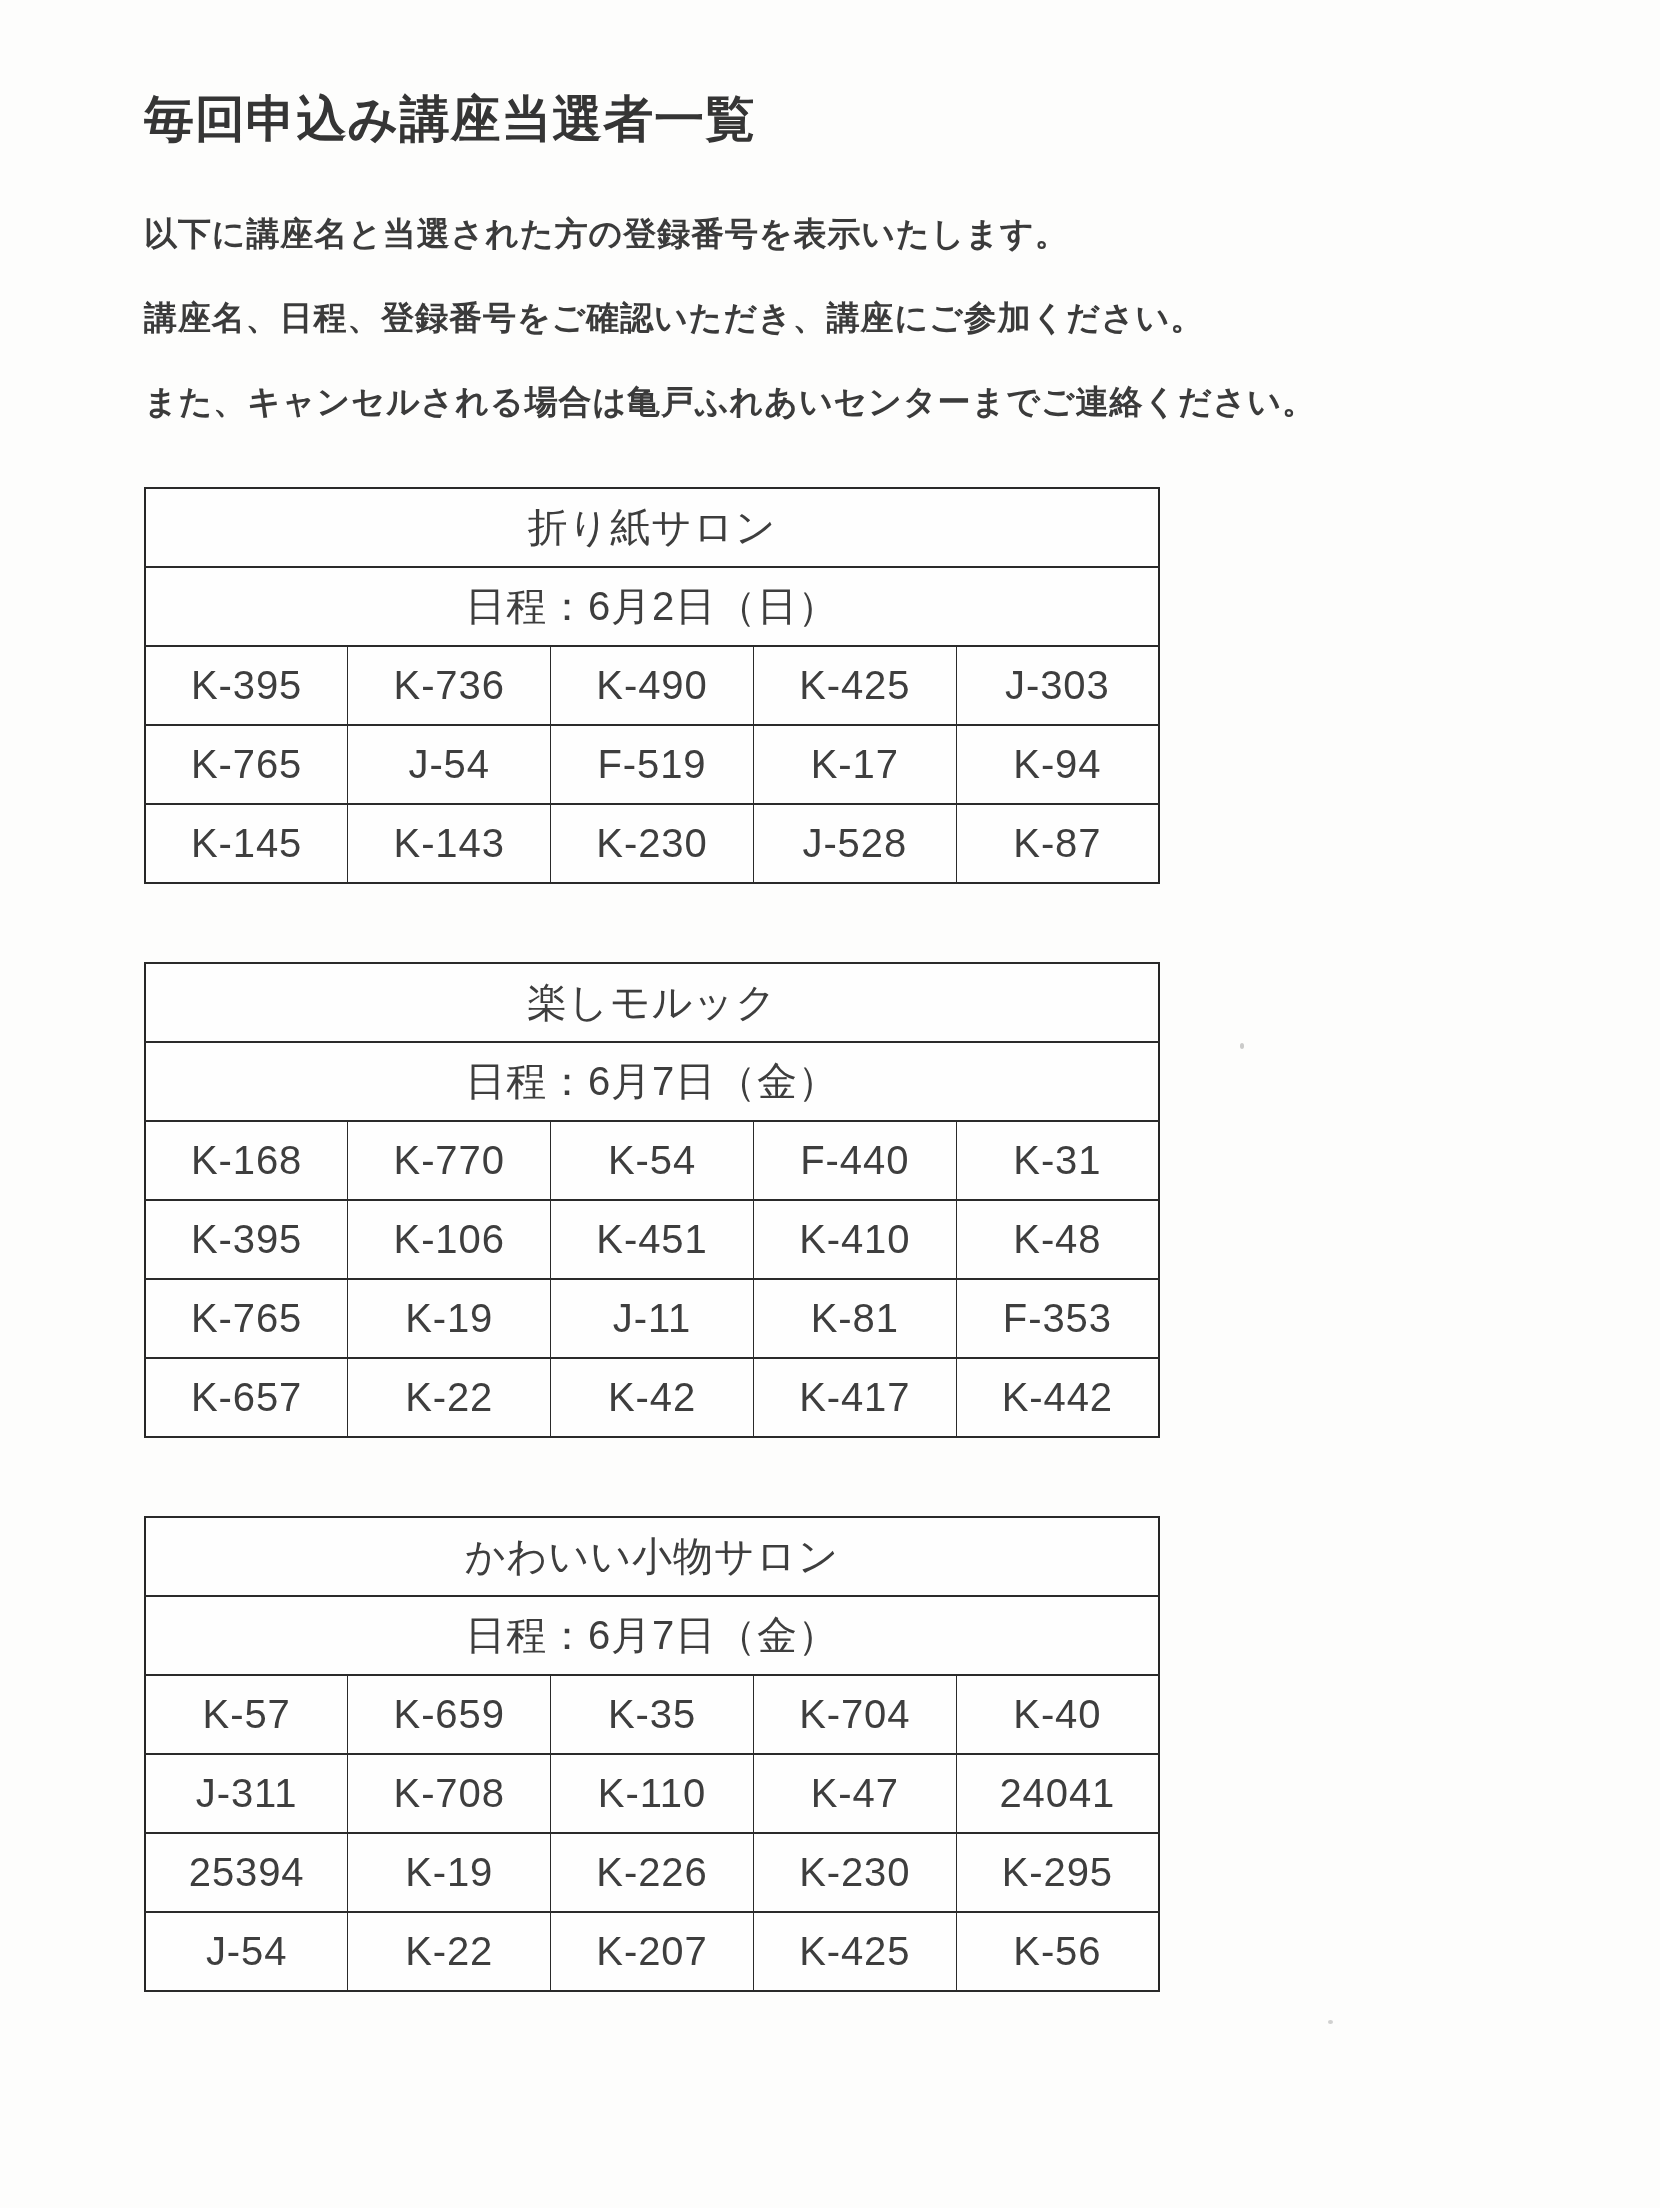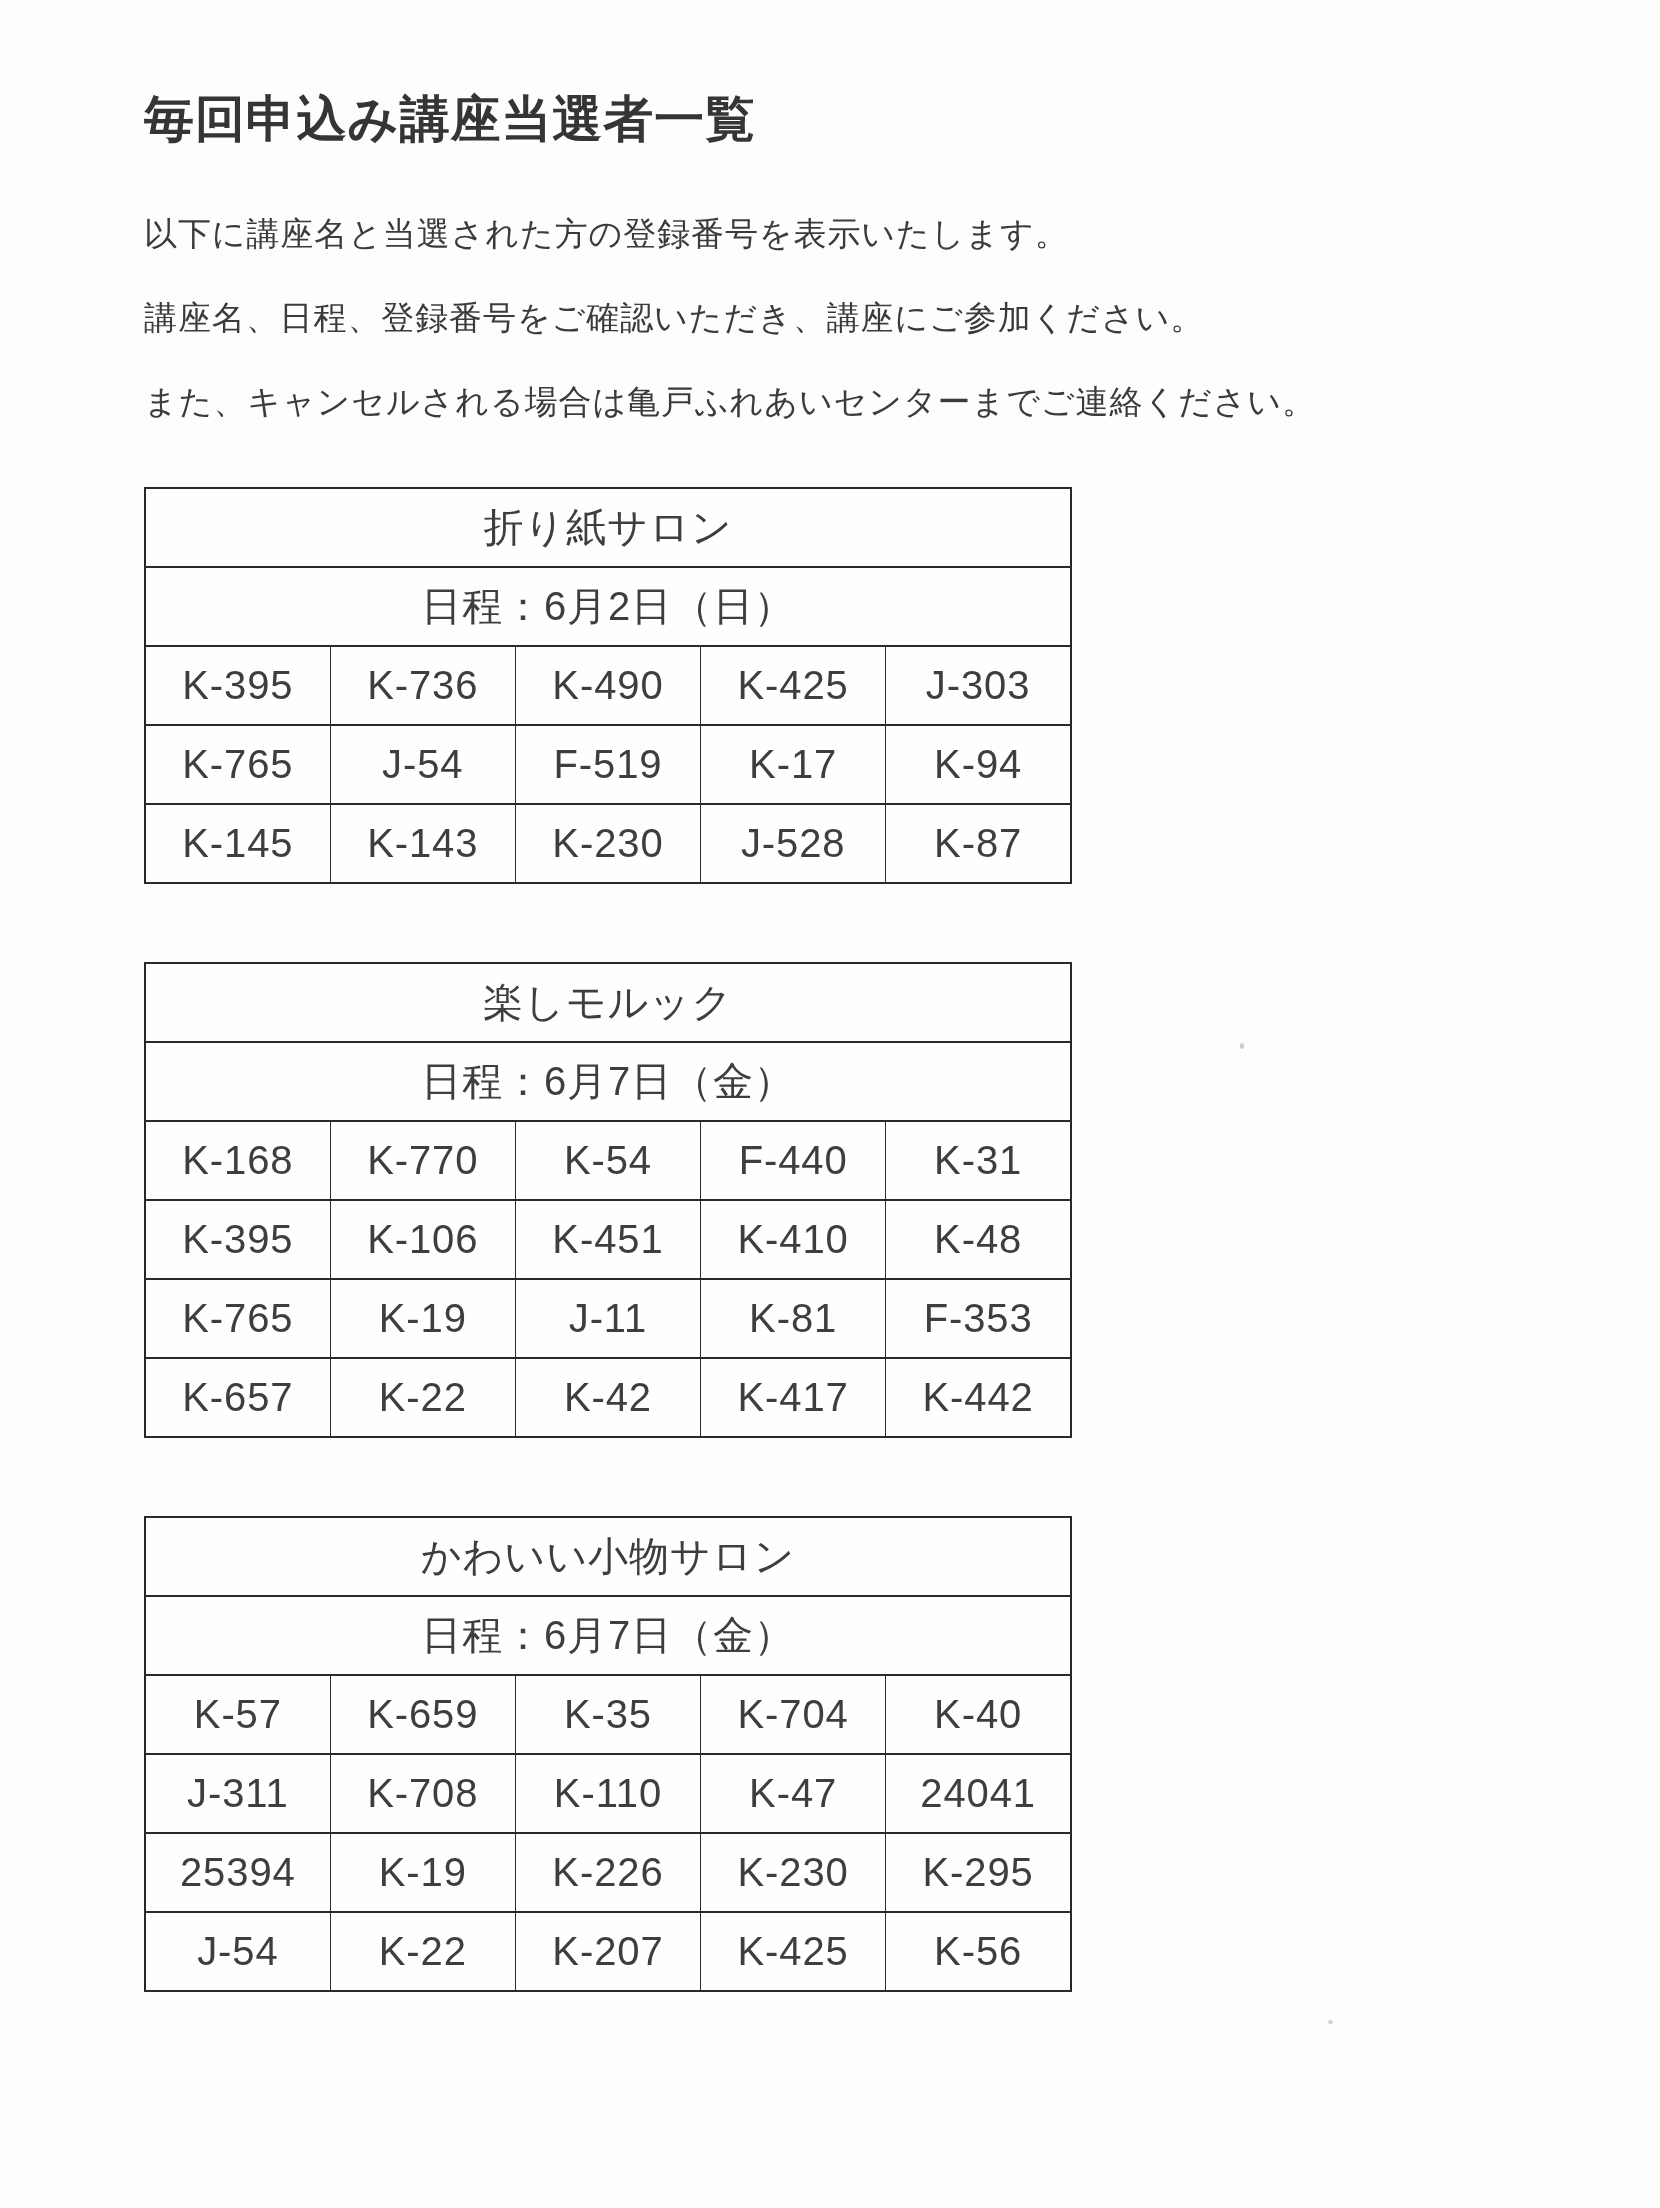--- a/index.html
+++ b/index.html
@@ -15,30 +15,30 @@
   }
   .page-title {
     font-size: 50px;
     font-weight: 700;
     letter-spacing: 0.9px;
     color: #353535;
     margin: 0 0 59px 0;
   }
   .intro p {
     font-size: 33px;
-    font-weight: 400;
+    font-weight: 700;
     letter-spacing: 0.9px;
     margin: 0 0 39px 0;
     color: #3b3b3b;
   }
   .tables { margin-top: 62px; }
   table.course-table {
     border-collapse: collapse;
     table-layout: fixed;
-    width: 928px;
+    width: 1016px;
     margin: 0 0 78px 0;
     border: 2.6px solid #262626;
     background: #fefefe;
   }
   table.course-table td {
     border: 1.7px solid #2a2a2a;
     border-top-width: 2.6px;
     border-bottom-width: 2.6px;
     height: 77px;
     text-align: center;

